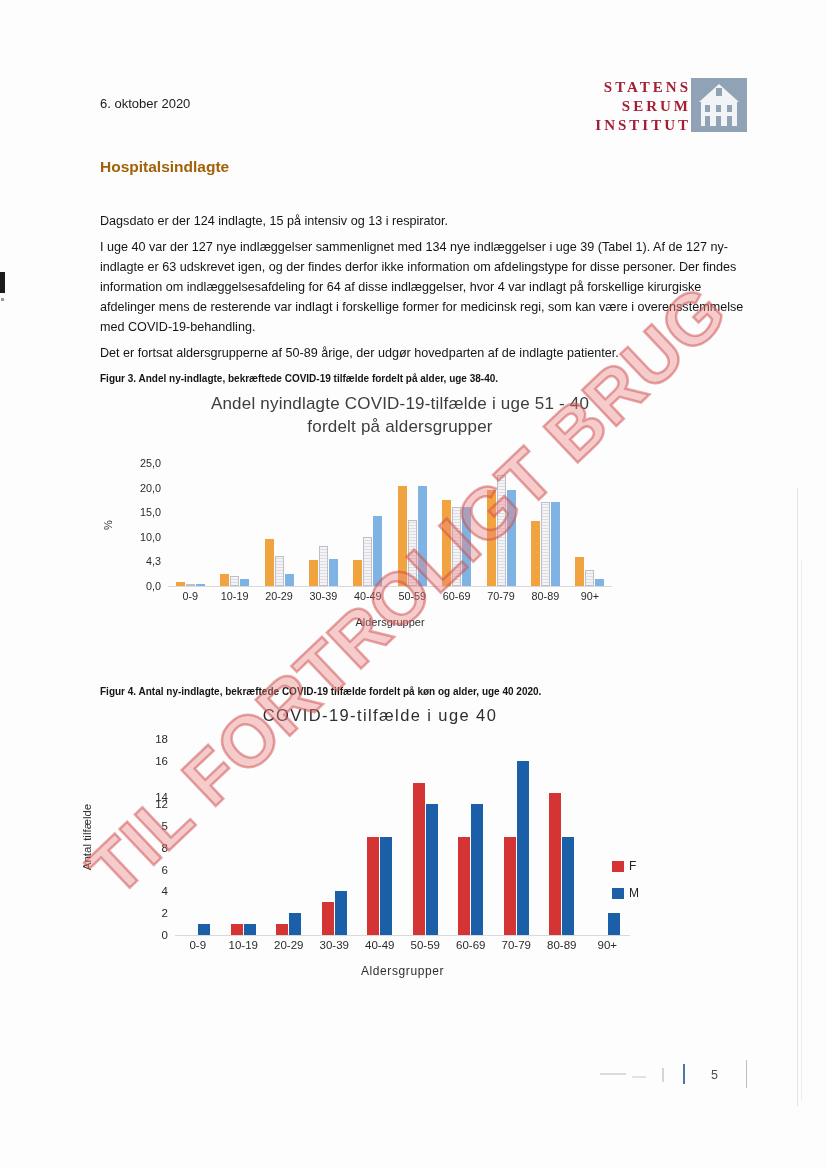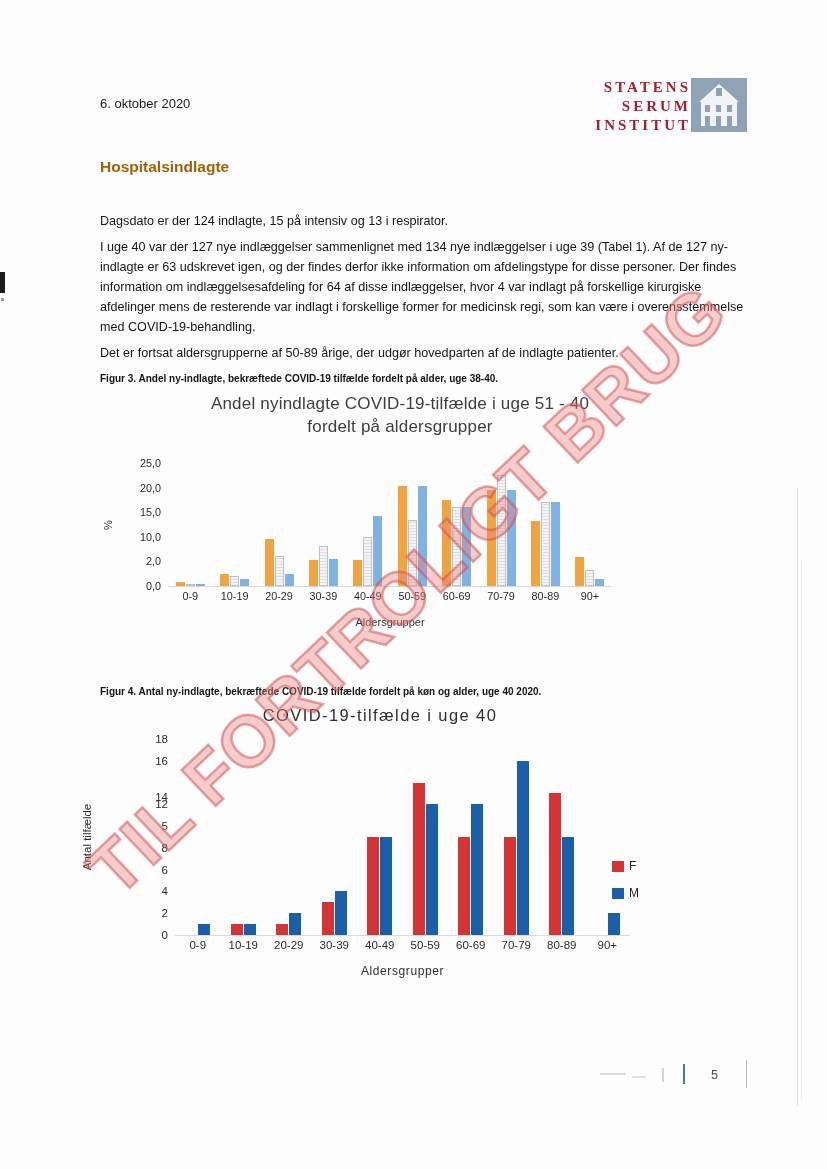--- a/index.html
+++ b/index.html
@@ -181,21 +181,21 @@
             <div class="group">
               <div class="bar" style="width: 9px; height: 29px; background: rgb(240, 163, 62);"></div>
               <div class="bar patterned" style="width: 9px; height: 16px;"></div>
               <div class="bar" style="width: 9px; height: 7px; background: rgb(126, 179, 227);"></div>
             </div>
           </div>
       <span class="ytick" style="top: 0px;">25,0</span>
           <span class="ytick" style="top: 24.6px;">20,0</span>
           <span class="ytick" style="top: 49.2px;">15,0</span>
           <span class="ytick" style="top: 73.8px;">10,0</span>
-          <span class="ytick" style="top: 98.4px;">2,0</span>
+          <span class="ytick" style="top: 98.4px;">4,3</span>
           <span class="ytick" style="top: 123px;">0,0</span>
         </div>
     </div>
     <div class="xticks">
         <span class="xtick" style="left: 22.2px;">0-9</span>
         <span class="xtick" style="left: 66.6px;">10-19</span>
         <span class="xtick" style="left: 111px;">20-29</span>
         <span class="xtick" style="left: 155.4px;">30-39</span>
         <span class="xtick" style="left: 199.8px;">40-49</span>
         <span class="xtick" style="left: 244.2px;">50-59</span>

